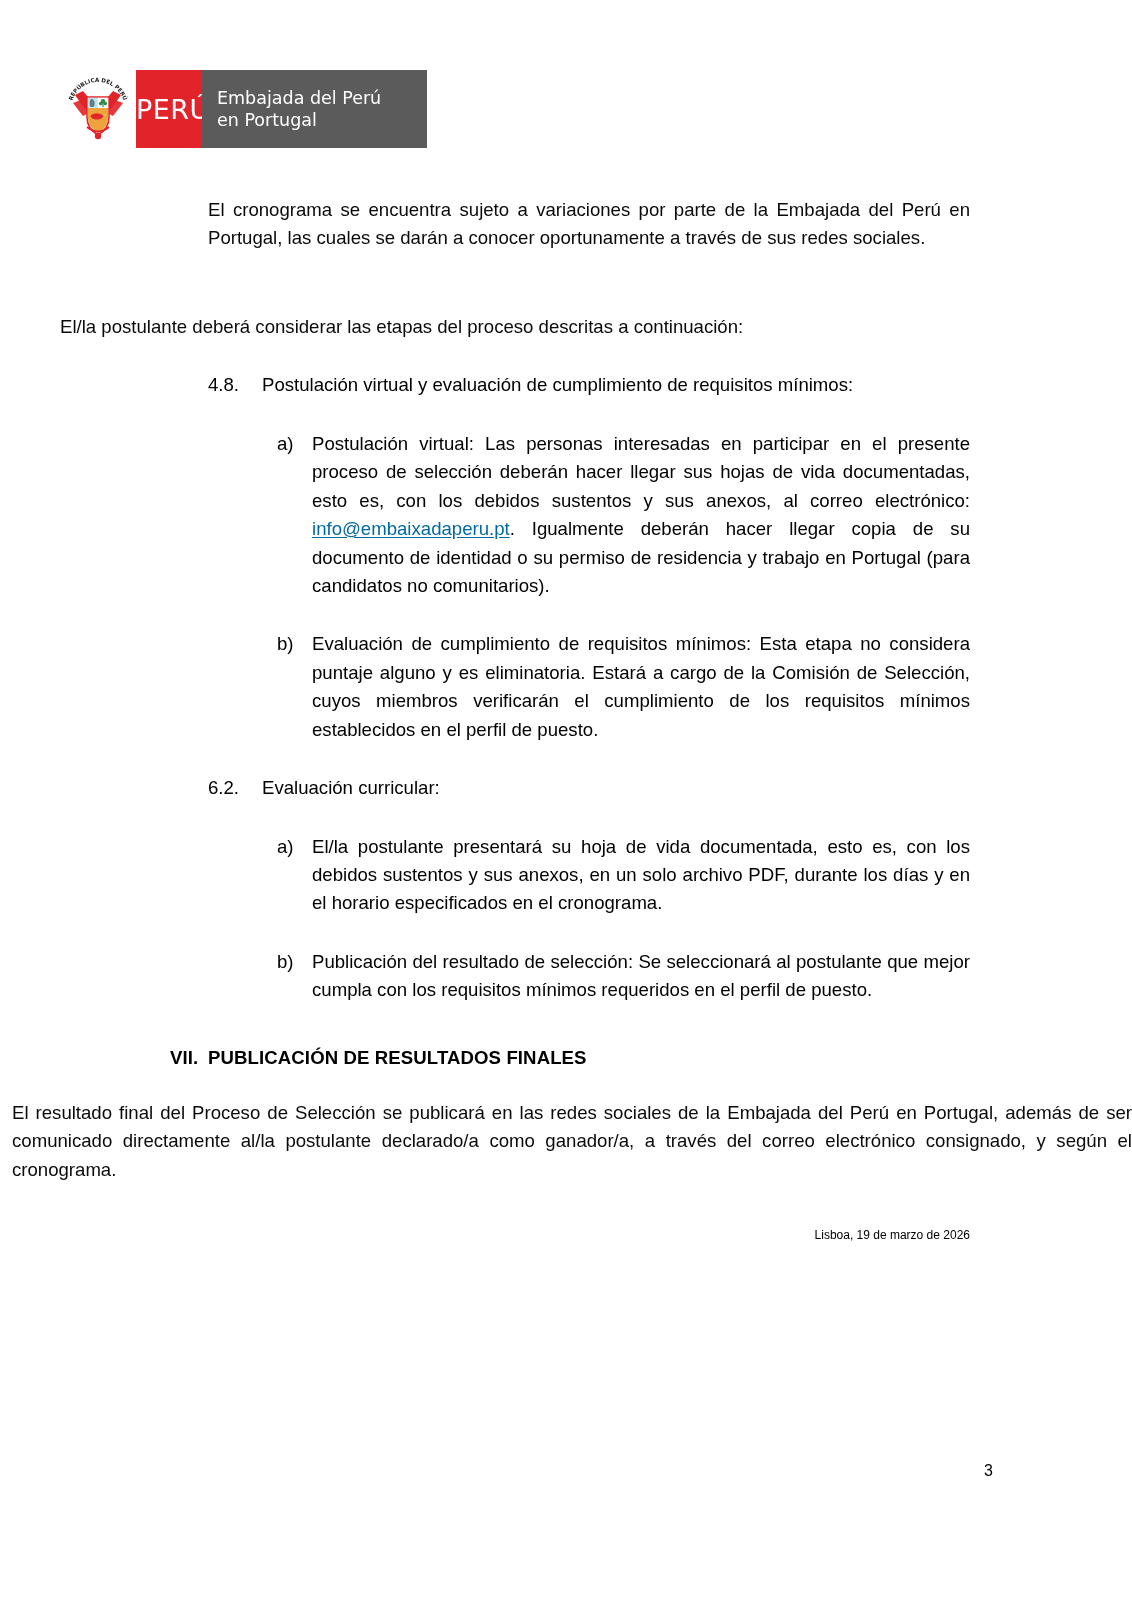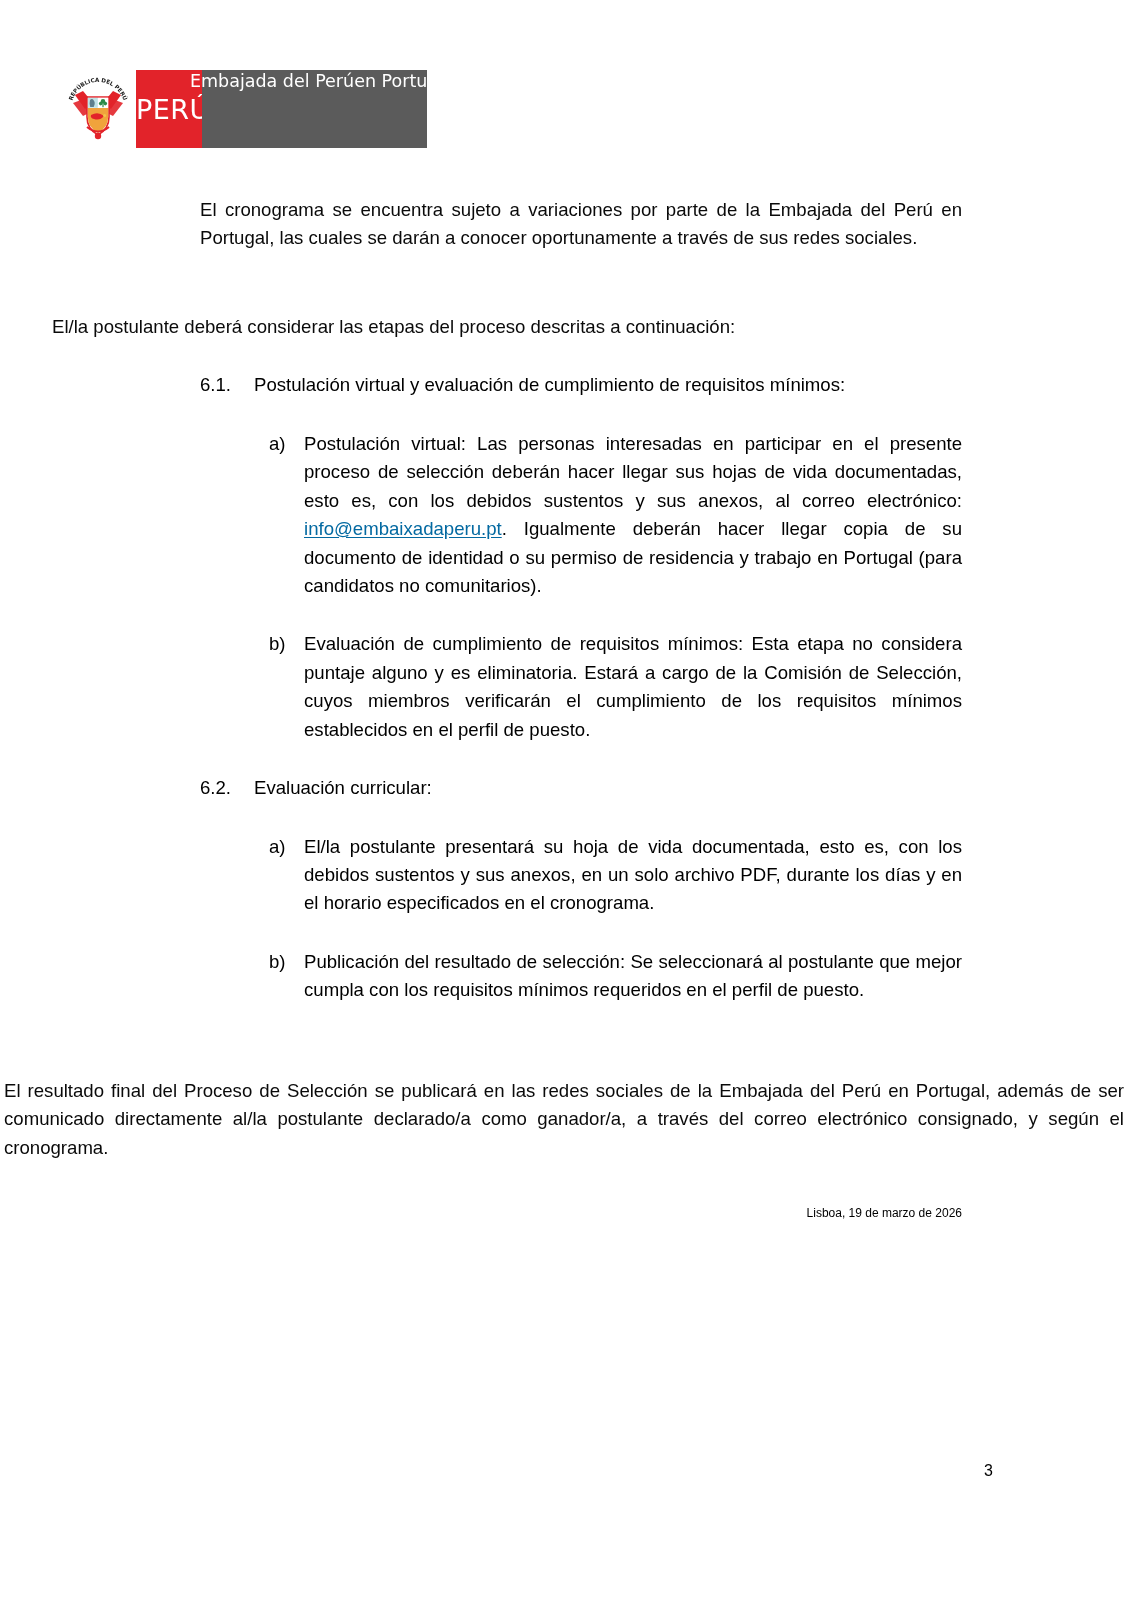--- a/index.html
+++ b/index.html
@@ -57,38 +57,38 @@
     letter-spacing: 0.5px;
     font-family: "DejaVu Sans", sans-serif;
     font-weight: 400;
     line-height: 1;
   }
   .brand-gray {
     width: 225px;
     height: 78px;
     background: #5B5B5B;
     display: flex;
-    flex-direction: row;
+    flex-direction: column;
     justify-content: center;
     padding-left: 15px;
     box-sizing: border-box;
   }
   .brand-gray span {
     color: #ffffff;
     font-size: 17.5px;
     line-height: 1.28;
     font-family: "DejaVu Sans", sans-serif;
     font-weight: 400;
     white-space: nowrap;
   }
 
   
   .body-area {
     position: absolute;
-    left: 4px;
+    left: 12px;
     top: 196px;
     width: 1120px;
   }
 
   .para {
     font-size: 18.6px;
     line-height: 1.53;
     text-align: justify;
     color: #0a0a0a;
     font-family: "Liberation Sans", sans-serif;
@@ -243,21 +243,21 @@
     <div class="spacer-md"></div>
 
 
     <div class="spacer-md"></div>
 
     <p class="para lvl1" style="margin:0;padding-left:48px;">El/la postulante deberá considerar las etapas del proceso descritas a continuación:</p>
 
     <div class="spacer-md"></div>
 
     <div class="numbered">
-      <span class="num">6.1.</span>
+      <span class="num">4.8.</span>
       <span class="ntxt">Postulación virtual y evaluación de cumplimiento de requisitos mínimos:</span>
     </div>
 
     <div class="spacer-md"></div>
 
     <div class="lettered">
       <span class="ltr">a)</span>
       <span class="ltxt"><span>Postulación virtual: Las personas interesadas en participar en el presente proceso de selección deberán hacer llegar sus hojas de vida documentadas, esto es, con los debidos sustentos y sus anexos, al correo electrónico: </span><a class="mail" href="#">info@embaixadaperu.pt</a><span>. Igualmente deberán hacer llegar copia de su documento de identidad o su permiso de residencia y trabajo en Portugal (para candidatos no comunitarios).</span></span>
     </div>
 
@@ -284,20 +284,24 @@
 
     <div class="spacer-md"></div>
 
     <div class="lettered">
       <span class="ltr">b)</span>
       <span class="ltxt">Publicación del resultado de selección: Se seleccionará al postulante que mejor cumpla con los requisitos mínimos requeridos en el perfil de puesto.</span>
     </div>
 
     <div class="spacer-lg"></div>
 
+    <div class="section-head">
+      <span class="rn">VII.</span>
+      <span class="ht">PUBLICACIÓN DE RESULTADOS FINALES</span>
+    </div>
 
     <div class="spacer-md"></div>
 
     <p class="para lvl1" style="margin:0;">El resultado final del Proceso de Selección se publicará en las redes sociales de la Embajada del Perú en Portugal, además de ser comunicado directamente al/la postulante declarado/a como ganador/a, a través del correo electrónico consignado, y según el cronograma.</p>
 
     <div class="spacer-lg"></div>
 
     <div class="signoff">Lisboa, 19 de marzo de 2026</div>
 
   </div>

